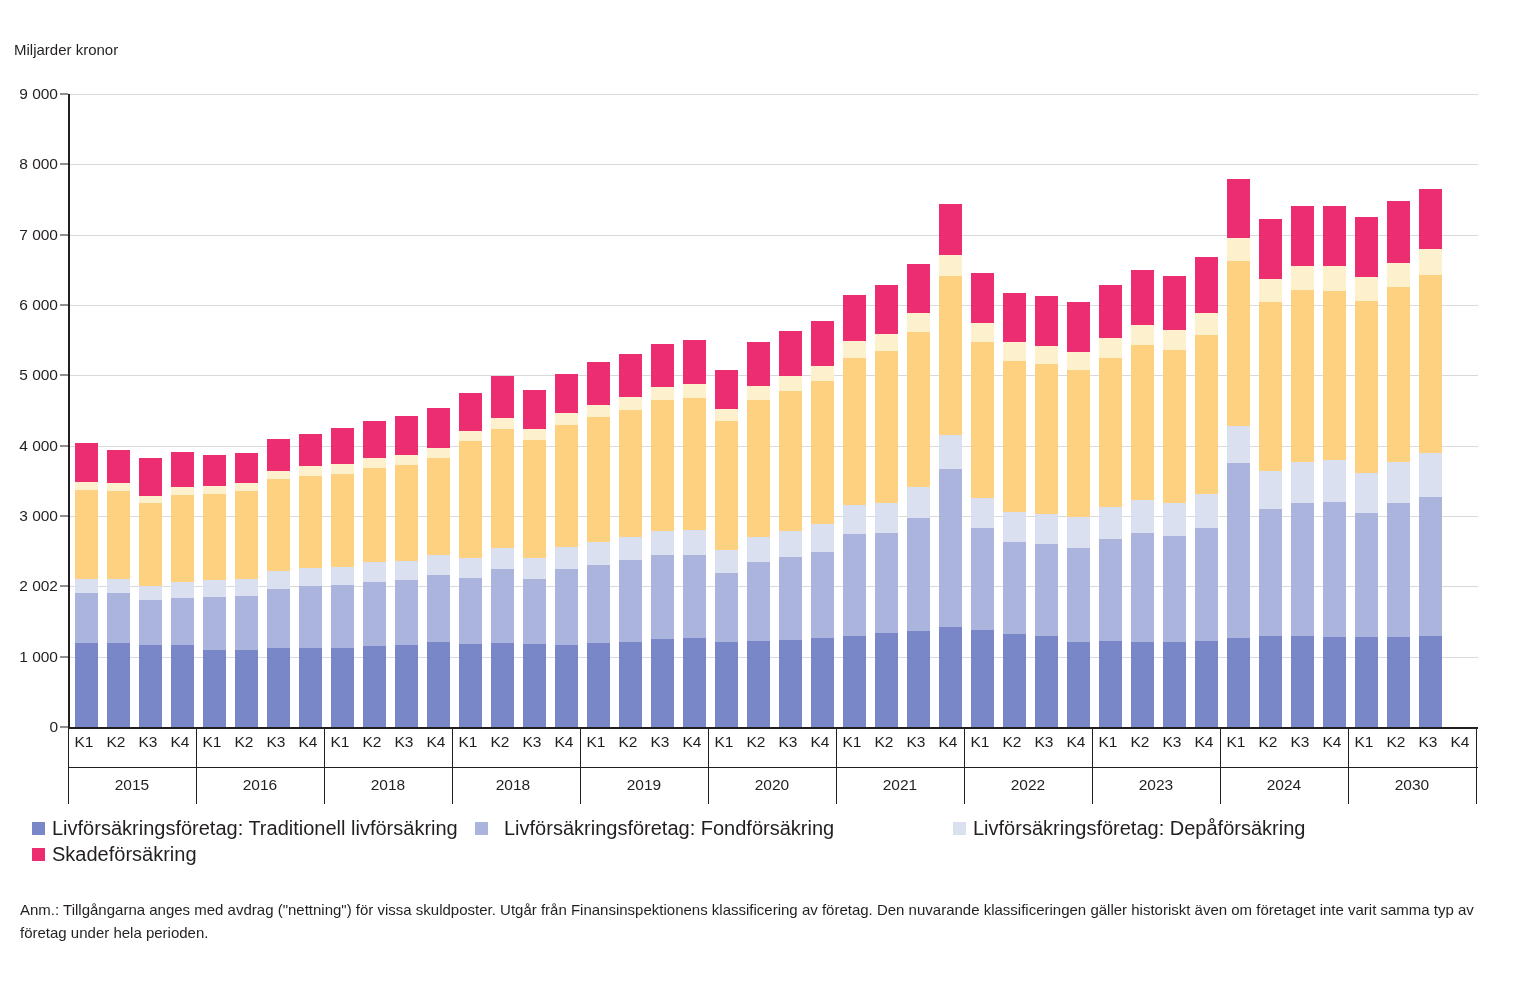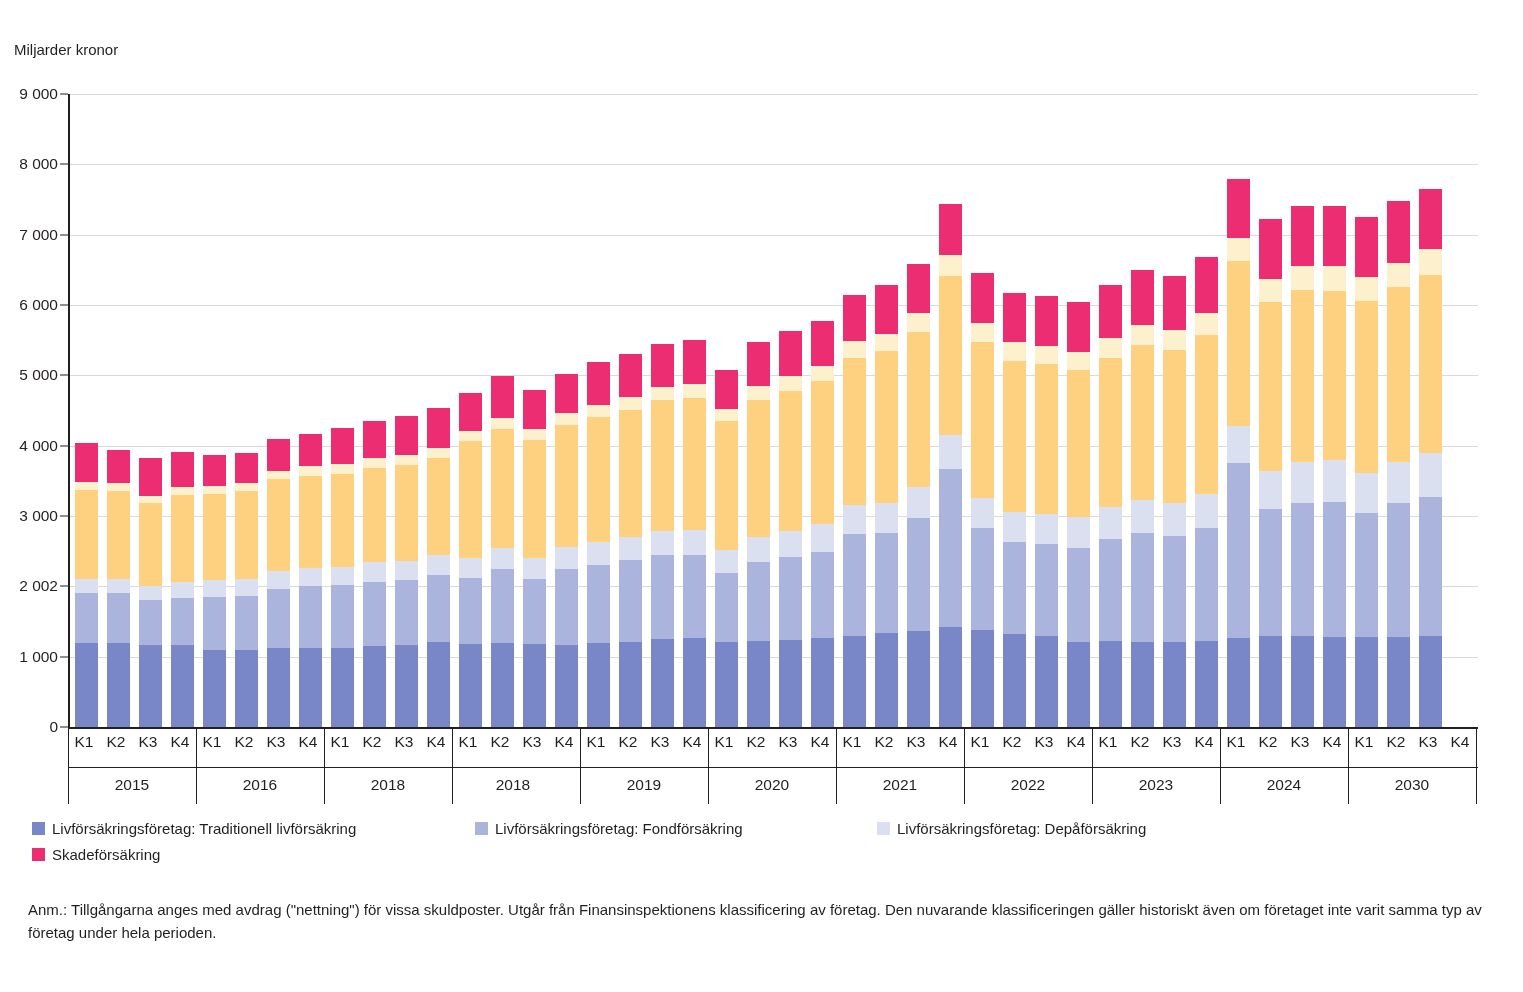--- a/index.html
+++ b/index.html
@@ -140,47 +140,47 @@
     height: 1px;
     background: #231f20;
   }
 
   
   .legend {
     position: absolute;
     left: 32px;
     top: 818px;
     width: 1460px;
-    font-size: 15px;
+    font-size: 20px;
   }
   .legend-row {
     display: flex;
     align-items: center;
     height: 21px;
     margin-bottom: 5px;
   }
   .legend-item {
     display: flex;
     align-items: center;
   }
   .legend-item .swatch {
     width: 13px;
     height: 13px;
     margin-right: 7px;
     flex: 0 0 auto;
   }
   .legend-item .ltext { white-space: nowrap; }
   .li-0 { width: 443px; }
-  .li-1 { width: 402px; }
+  .li-1 { width: 478px; gap: 9px; }
   .li-2 { width: 340px; }
 
   
   .notes {
     position: absolute;
-    left: 28px;
+    left: 20px;
     top: 898px;
     width: 1460px;
     font-size: 15px;
     line-height: 1.55;
     color: #231f20;
   }
   .notes .src { margin-top: 2px; }
 </style>
 </head>
 <body>

